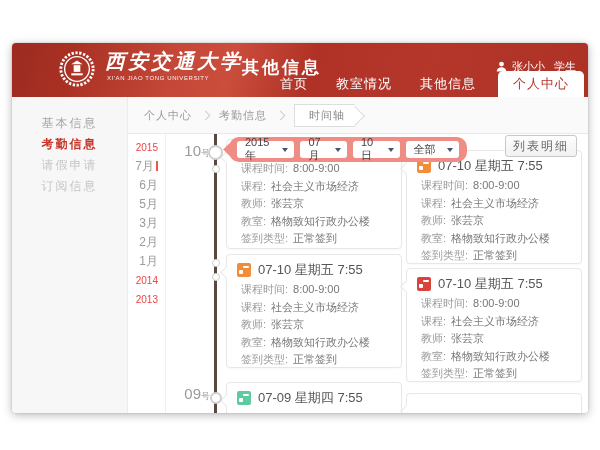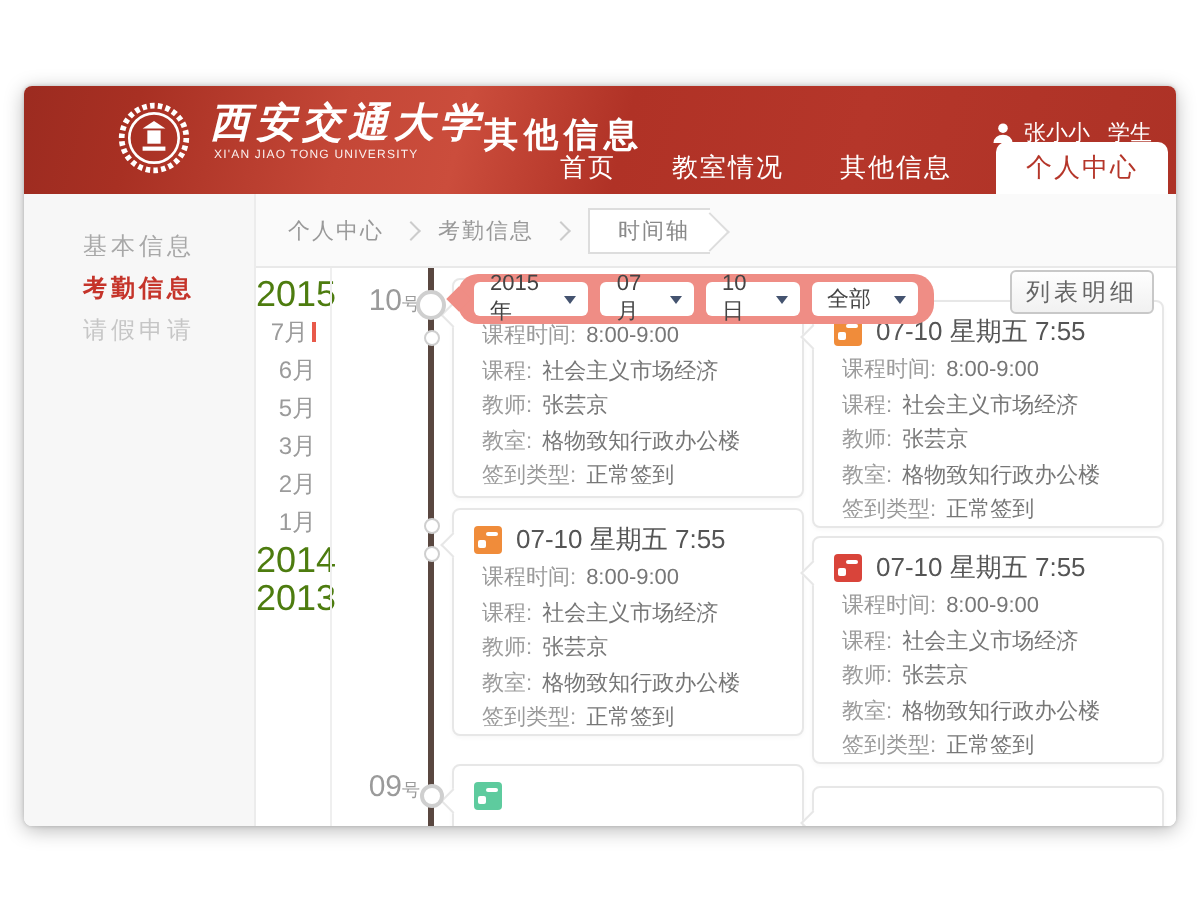--- a/index.html
+++ b/index.html
@@ -36,21 +36,21 @@
   .crumb{letter-spacing:1px;cursor:pointer;}
   .crumb-sep{width:6px;height:6px;border-top:1px solid #ccc;border-right:1px solid #ccc;transform:rotate(45deg);margin:0 1px;}
   .crumb.active{position:relative;background:#fff;border:1px solid #ddd;border-right:none;padding:3px 10px 3px 14px;color:#8a8a8a;}
   .crumb.active::after{content:"";position:absolute;right:-7px;top:4px;width:13px;height:13px;background:#fff;
             border-top:1px solid #ddd;border-right:1px solid #ddd;transform:rotate(45deg);}
 
   
   .content{position:relative;flex:1;overflow:hidden;}
   .periods{position:absolute;left:0;top:4px;width:30px;text-align:right;line-height:19px;font-size:12px;color:#9b9b9b;}
   .tl-period{cursor:pointer;white-space:nowrap;}
-  .tl-period.yr{font-size:18px;color:#4d7c0f;}
+  .tl-period.yr{font-size:10px;color:#ef4444;}
   .tl-period.active::after{content:"";display:inline-block;width:2px;height:10px;background:#e8594a;margin-left:2px;vertical-align:-1px;}
   .vline{position:absolute;left:37px;top:0;bottom:0;width:1px;background:#efefef;}
   .tline{position:absolute;left:86px;top:0;bottom:0;width:3px;background:#594740;z-index:0;}
   .dot{position:absolute;background:#fff;border:2px solid #cfcfcf;border-radius:50%;box-sizing:border-box;z-index:2;}
   .dot.big{left:80px;top:11px;width:15px;height:15px;}
   .dot.s1{left:83.5px;top:31px;width:8px;height:8px;border-width:1.5px;}
   .dot.s2{left:83.5px;top:125px;width:8px;height:8px;border-width:1.5px;}
   .dot.s3{left:83.5px;top:139px;width:8px;height:8px;border-width:1.5px;}
   .dot.d09{left:81.5px;top:258px;width:12px;height:12px;}
   .daymark{position:absolute;left:48px;width:34px;text-align:right;color:#9a9a9a;z-index:1;}
@@ -126,20 +126,21 @@
         <div class="nav-item">其他信息</div>
         <div class="nav-item active">个人中心</div>
       </div>
     </div>
 
     <div class="bdy">
       <div class="sidebar">
         <div class="side-item">基本信息</div>
         <div class="side-item active">考勤信息</div>
         <div class="side-item dim">请假申请</div>
+        <div class="side-item dim">订阅信息</div>
       </div>
 
       <div class="main">
 
         <div class="crumbbar">
           <span class="crumb">个人中心</span>
           <span class="crumb-sep"></span>
           <span class="crumb">考勤信息</span>
           <span class="crumb-sep"></span>
           <span class="crumb active">时间轴</span>
@@ -277,20 +278,21 @@
               <div class="card-row">
                   <span class="f-label">签到类型:</span>
                   <span class="f-value">正常签到</span>
                 </div>
             </div>
           </div>
 
           <div class="card cardE">
             <div class="card-head">
                 <span class="card-icon ic-green"></span>
+                <span>07-09 星期四 7:55</span>
               </div>
           </div>
 
           <div class="card cardF"></div>
 
           <div class="filterbar">
             <div class="dd w-year">
                 <span>2015年</span>
                 <i class="caret"></i>
               </div>

